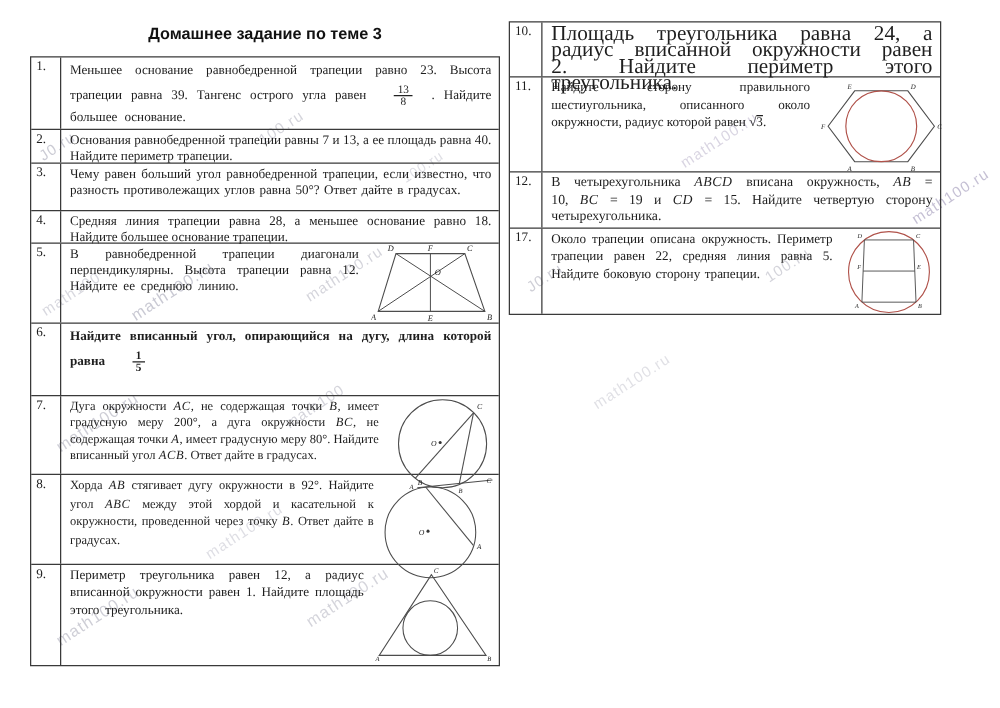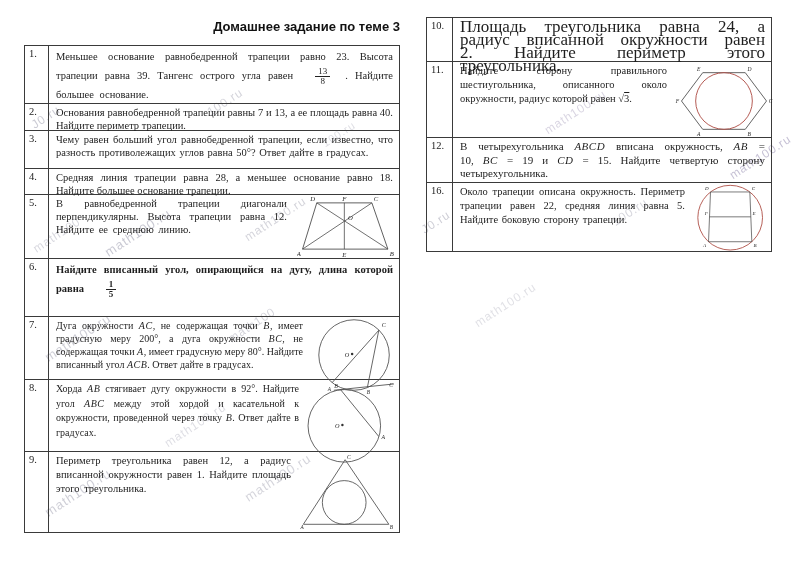--- a/index.html
+++ b/index.html
@@ -1,22 +1,22 @@
 <!DOCTYPE html>
 <html><head>
 <meta charset="utf-8">
 <style>
   html,body{margin:0;padding:0;background:#fff;}
   .page{position:relative;width:800px;height:566px;background:#ffffff;overflow:hidden;
         font-family:"Liberation Serif","DejaVu Serif",serif;color:#1e1e1e;}
-  .doc-title{position:absolute;left:24px;top:19px;width:376px;text-align:right;
+  .doc-title{position:absolute;left:24px;top:19px;width:376px;text-align:center;
         font-family:"Liberation Sans","DejaVu Sans",sans-serif;font-size:13px;font-weight:600;color:#111;}
   .tbl{position:absolute;border:1px solid #3a3a3a;box-sizing:border-box;background:transparent;}
   .tbl-left{left:24px;top:45px;width:376px;}
-  .tbl-right{left:426px;top:17px;width:346px;}
+  .tbl-right{left:407px;top:17px;width:346px;}
   .row{display:flex;border-bottom:1px solid #3a3a3a;box-sizing:border-box;}
   .row:last-child{border-bottom:none;}
   .cell-num{flex:0 0 24px;border-right:1px solid #3a3a3a;font-size:10.5px;
         padding:2px 0 0 4px;box-sizing:border-box;}
   .tbl-right .cell-num{flex:0 0 26px;}
   .cell-content{flex:1;position:relative;font-size:10.5px;line-height:13px;
         padding:2px 6px 2px 7px;text-align:justify;box-sizing:border-box;}
   .mvar{font-style:italic;letter-spacing:0.5px;}
   .frac{display:inline-block;vertical-align:middle;text-align:center;line-height:1.05;
         font-size:9px;margin:0 15px;}
@@ -152,21 +152,21 @@
               <text x="32" y="92" text-anchor="end" font-size="7" font-style="italic" fill="#222">A</text>
               <text x="5" y="50" text-anchor="end" font-size="7" font-style="italic" fill="#222">F</text>
             </svg>
           </div></div>
       </div>
       <div class="row" style="height: 45px;">
         <div class="cell-num">12.</div>
         <div class="cell-content" style="font-size: 11px; line-height: 13.5px; word-spacing: 6px;"><span>В четырехугольника </span><span class="mvar">ABCD</span><span> вписана окружность, </span><span class="mvar">AB</span><span> = 10, </span><span class="mvar">BC</span><span> = 19 и </span><span class="mvar">CD</span><span> = 15. Найдите четвертую сторону четырехугольника.</span></div>
       </div>
       <div class="row" style="height: 68px;">
-        <div class="cell-num">16.</div>
+        <div class="cell-num">17.</div>
         <div class="cell-content" style="padding-right: 86px; font-size: 10.5px; line-height: 14px; word-spacing: 1px;"><span>Около трапеции описана окружность. Периметр трапеции равен 22, средняя линия равна 5. Найдите боковую сторону трапеции.</span><div class="fig" style="top: -1px; right: 0px;">
             <svg width="80" height="73" viewBox="0 0 96 88">
               <circle cx="47" cy="43" r="39" fill="none" stroke="#b0524a" stroke-width="1.1"></circle>
               <polygon points="20.9,72 73.1,72 70.7,12 23.3,12" fill="none" stroke="#4d4d4d" stroke-width="0.9"></polygon>
               <line x1="22.1" y1="42" x2="71.9" y2="42" stroke="#4d4d4d" stroke-width="0.9"></line>
               <text x="21" y="10" text-anchor="end" font-size="6" font-style="italic" fill="#222">D</text>
               <text x="73" y="10" text-anchor="start" font-size="6" font-style="italic" fill="#222">C</text>
               <text x="20" y="40" text-anchor="end" font-size="6" font-style="italic" fill="#222">F</text>
               <text x="74" y="40" text-anchor="start" font-size="6" font-style="italic" fill="#222">E</text>
               <text x="18" y="78" text-anchor="end" font-size="6" font-style="italic" fill="#222">A</text>

